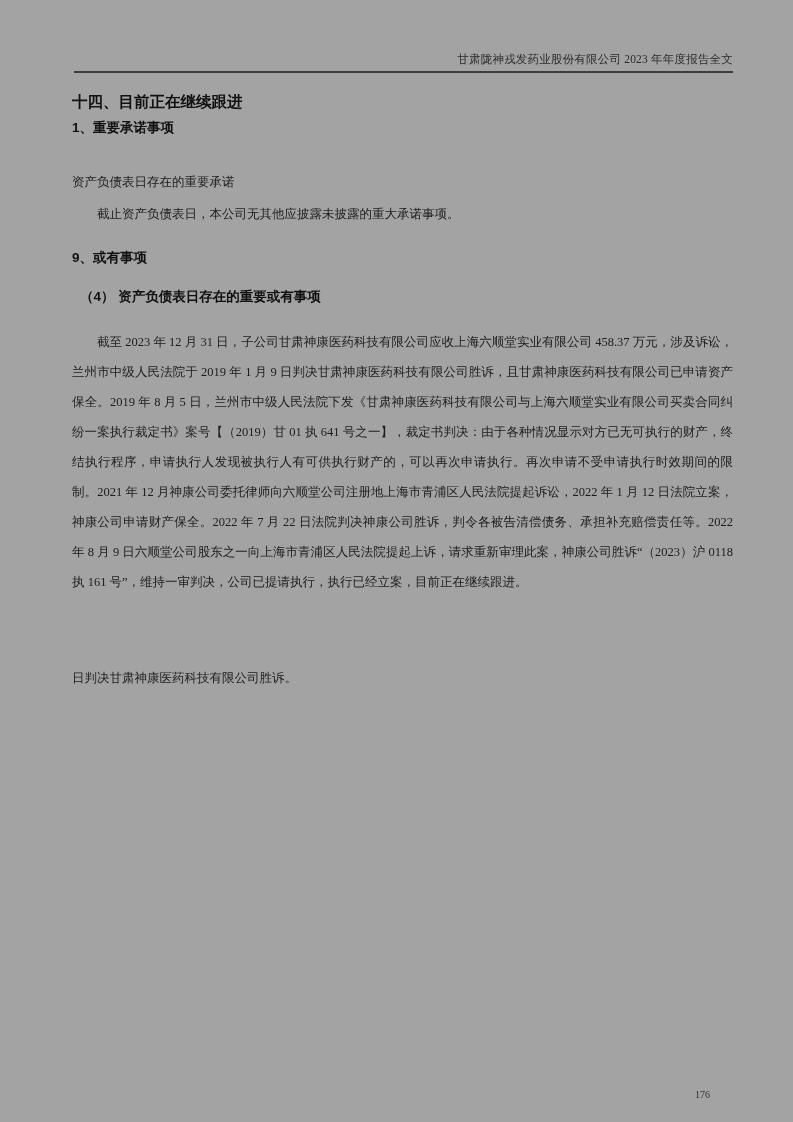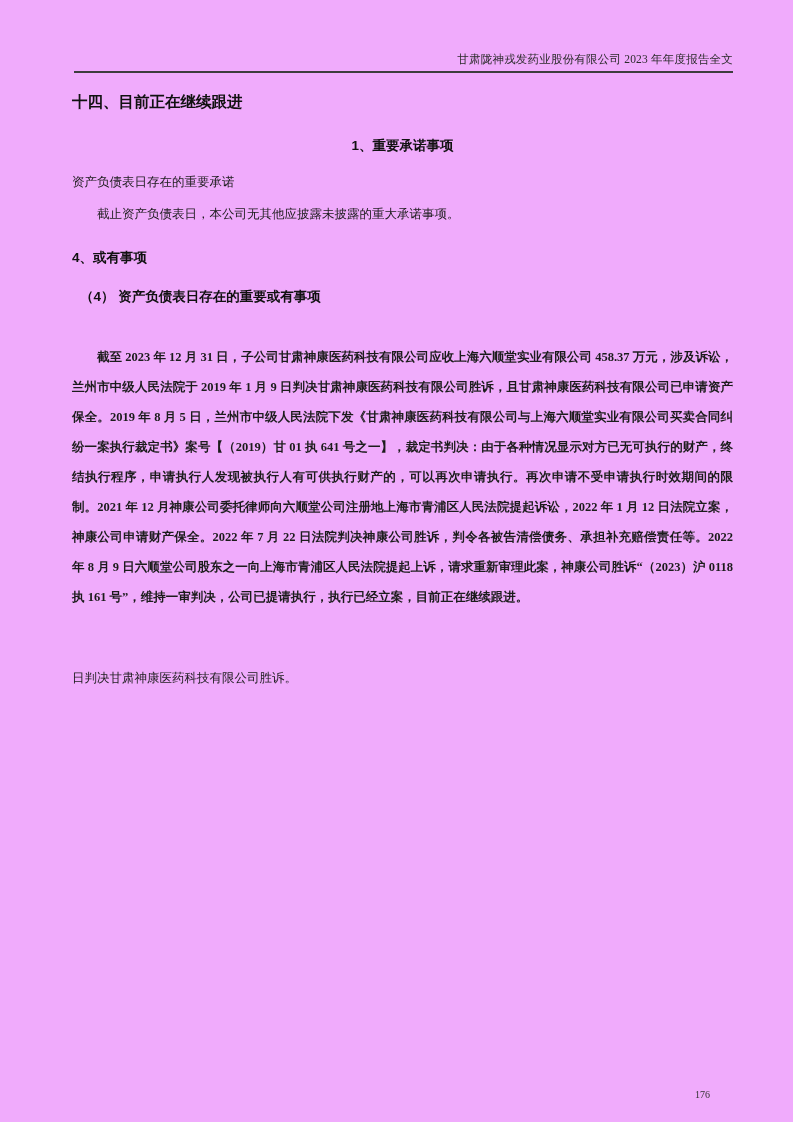--- a/index.html
+++ b/index.html
@@ -1,21 +1,21 @@
 <!DOCTYPE html>
 <html><head>
 <meta charset="utf-8">
 <style>
   html, body { margin: 0; padding: 0; background: #e8e8e8; }
   .page {
     position: relative;
     width: 793px;
     height: 1122px;
     margin: 0 auto;
-    background: #f0abfc;
+    background: #a3a3a3;
     font-family: "Liberation Serif", "DejaVu Serif", serif;
     color: #1c1c1c;
     overflow: hidden;
   }
   .hdr {
     position: absolute;
     top: 52px; left: 72px; right: 60px;
     text-align: right;
     font-size: 11.5px;
     color: #2b2b2b;
@@ -39,41 +39,40 @@
   }
   .h2 {
     position: absolute;
     left: 72px; right: 60px;
     margin: 0;
     font-size: 13.5px;
     font-weight: bold;
     font-family: "Liberation Sans", "DejaVu Sans", sans-serif;
     color: #111;
   }
-  .s1t   { top: 137px; text-align: center; }
+  .s1t   { top: 119px; }
   .s2t   { top: 249px; }
   .sub1t { top: 288px; padding-left: 8px; }
   .sub2t { top: 631px; padding-left: 8px; }
   .body {
     position: absolute;
     left: 72px; right: 60px;
     margin: 0;
     font-size: 12.5px;
     line-height: 17px;
     color: #1c1c1c;
   }
   .p1 { top: 174px; }
   .p2 { top: 206px; text-indent: 2em; }
   .longpara {
-    top: 342px;
+    top: 327px;
     line-height: 30px;
     text-indent: 2em;
     text-align: justify;
     text-justify: inter-ideograph;
-    font-weight: bold;
   }
   .p3 { top: 670px; }
   .pagenum {
     position: absolute;
     top: 1089px; left: 695px;
     font-size: 10px;
     color: #333;
   }
 </style>
 </head>
@@ -88,21 +87,21 @@
   <div class="divider"></div>
 
   <h1 class="chapter">十四、目前正在继续跟进</h1>
 
   <h2 class="h2 s1t">1、重要承诺事项</h2>
 
   <p class="body p2">截止资产负债表日，本公司无其他应披露未披露的重大承诺事项。</p>
 
   <p class="body p1">资产负债表日存在的重要承诺</p>
 
-  <h2 class="h2 s2t">4、或有事项</h2>
+  <h2 class="h2 s2t">9、或有事项</h2>
 
   <h3 class="h2 sub1t">（4）  资产负债表日存在的重要或有事项</h3>
 
   <p class="body longpara">截至 2023 年 12 月 31 日，子公司甘肃神康医药科技有限公司应收上海六顺堂实业有限公司 458.37 万元，涉及诉讼，兰州市中级人民法院于 2019 年 1 月 9 日判决甘肃神康医药科技有限公司胜诉，且甘肃神康医药科技有限公司已申请资产保全。2019 年 8 月 5 日，兰州市中级人民法院下发《甘肃神康医药科技有限公司与上海六顺堂实业有限公司买卖合同纠纷一案执行裁定书》案号【（2019）甘 01 执 641 号之一】，裁定书判决：由于各种情况显示对方已无可执行的财产，终结执行程序，申请执行人发现被执行人有可供执行财产的，可以再次申请执行。再次申请不受申请执行时效期间的限制。2021 年 12 月神康公司委托律师向六顺堂公司注册地上海市青浦区人民法院提起诉讼，2022 年 1 月 12 日法院立案，神康公司申请财产保全。2022 年 7 月 22 日法院判决神康公司胜诉，判令各被告清偿债务、承担补充赔偿责任等。2022 年 8 月 9 日六顺堂公司股东之一向上海市青浦区人民法院提起上诉，请求重新审理此案，神康公司胜诉“（2023）沪 0118 执 161 号”，维持一审判决，公司已提请执行，执行已经立案，目前正在继续跟进。</p>
 
 
   <p class="body p3">日判决甘肃神康医药科技有限公司胜诉。</p>
 
   <div class="pagenum">176</div>
 

